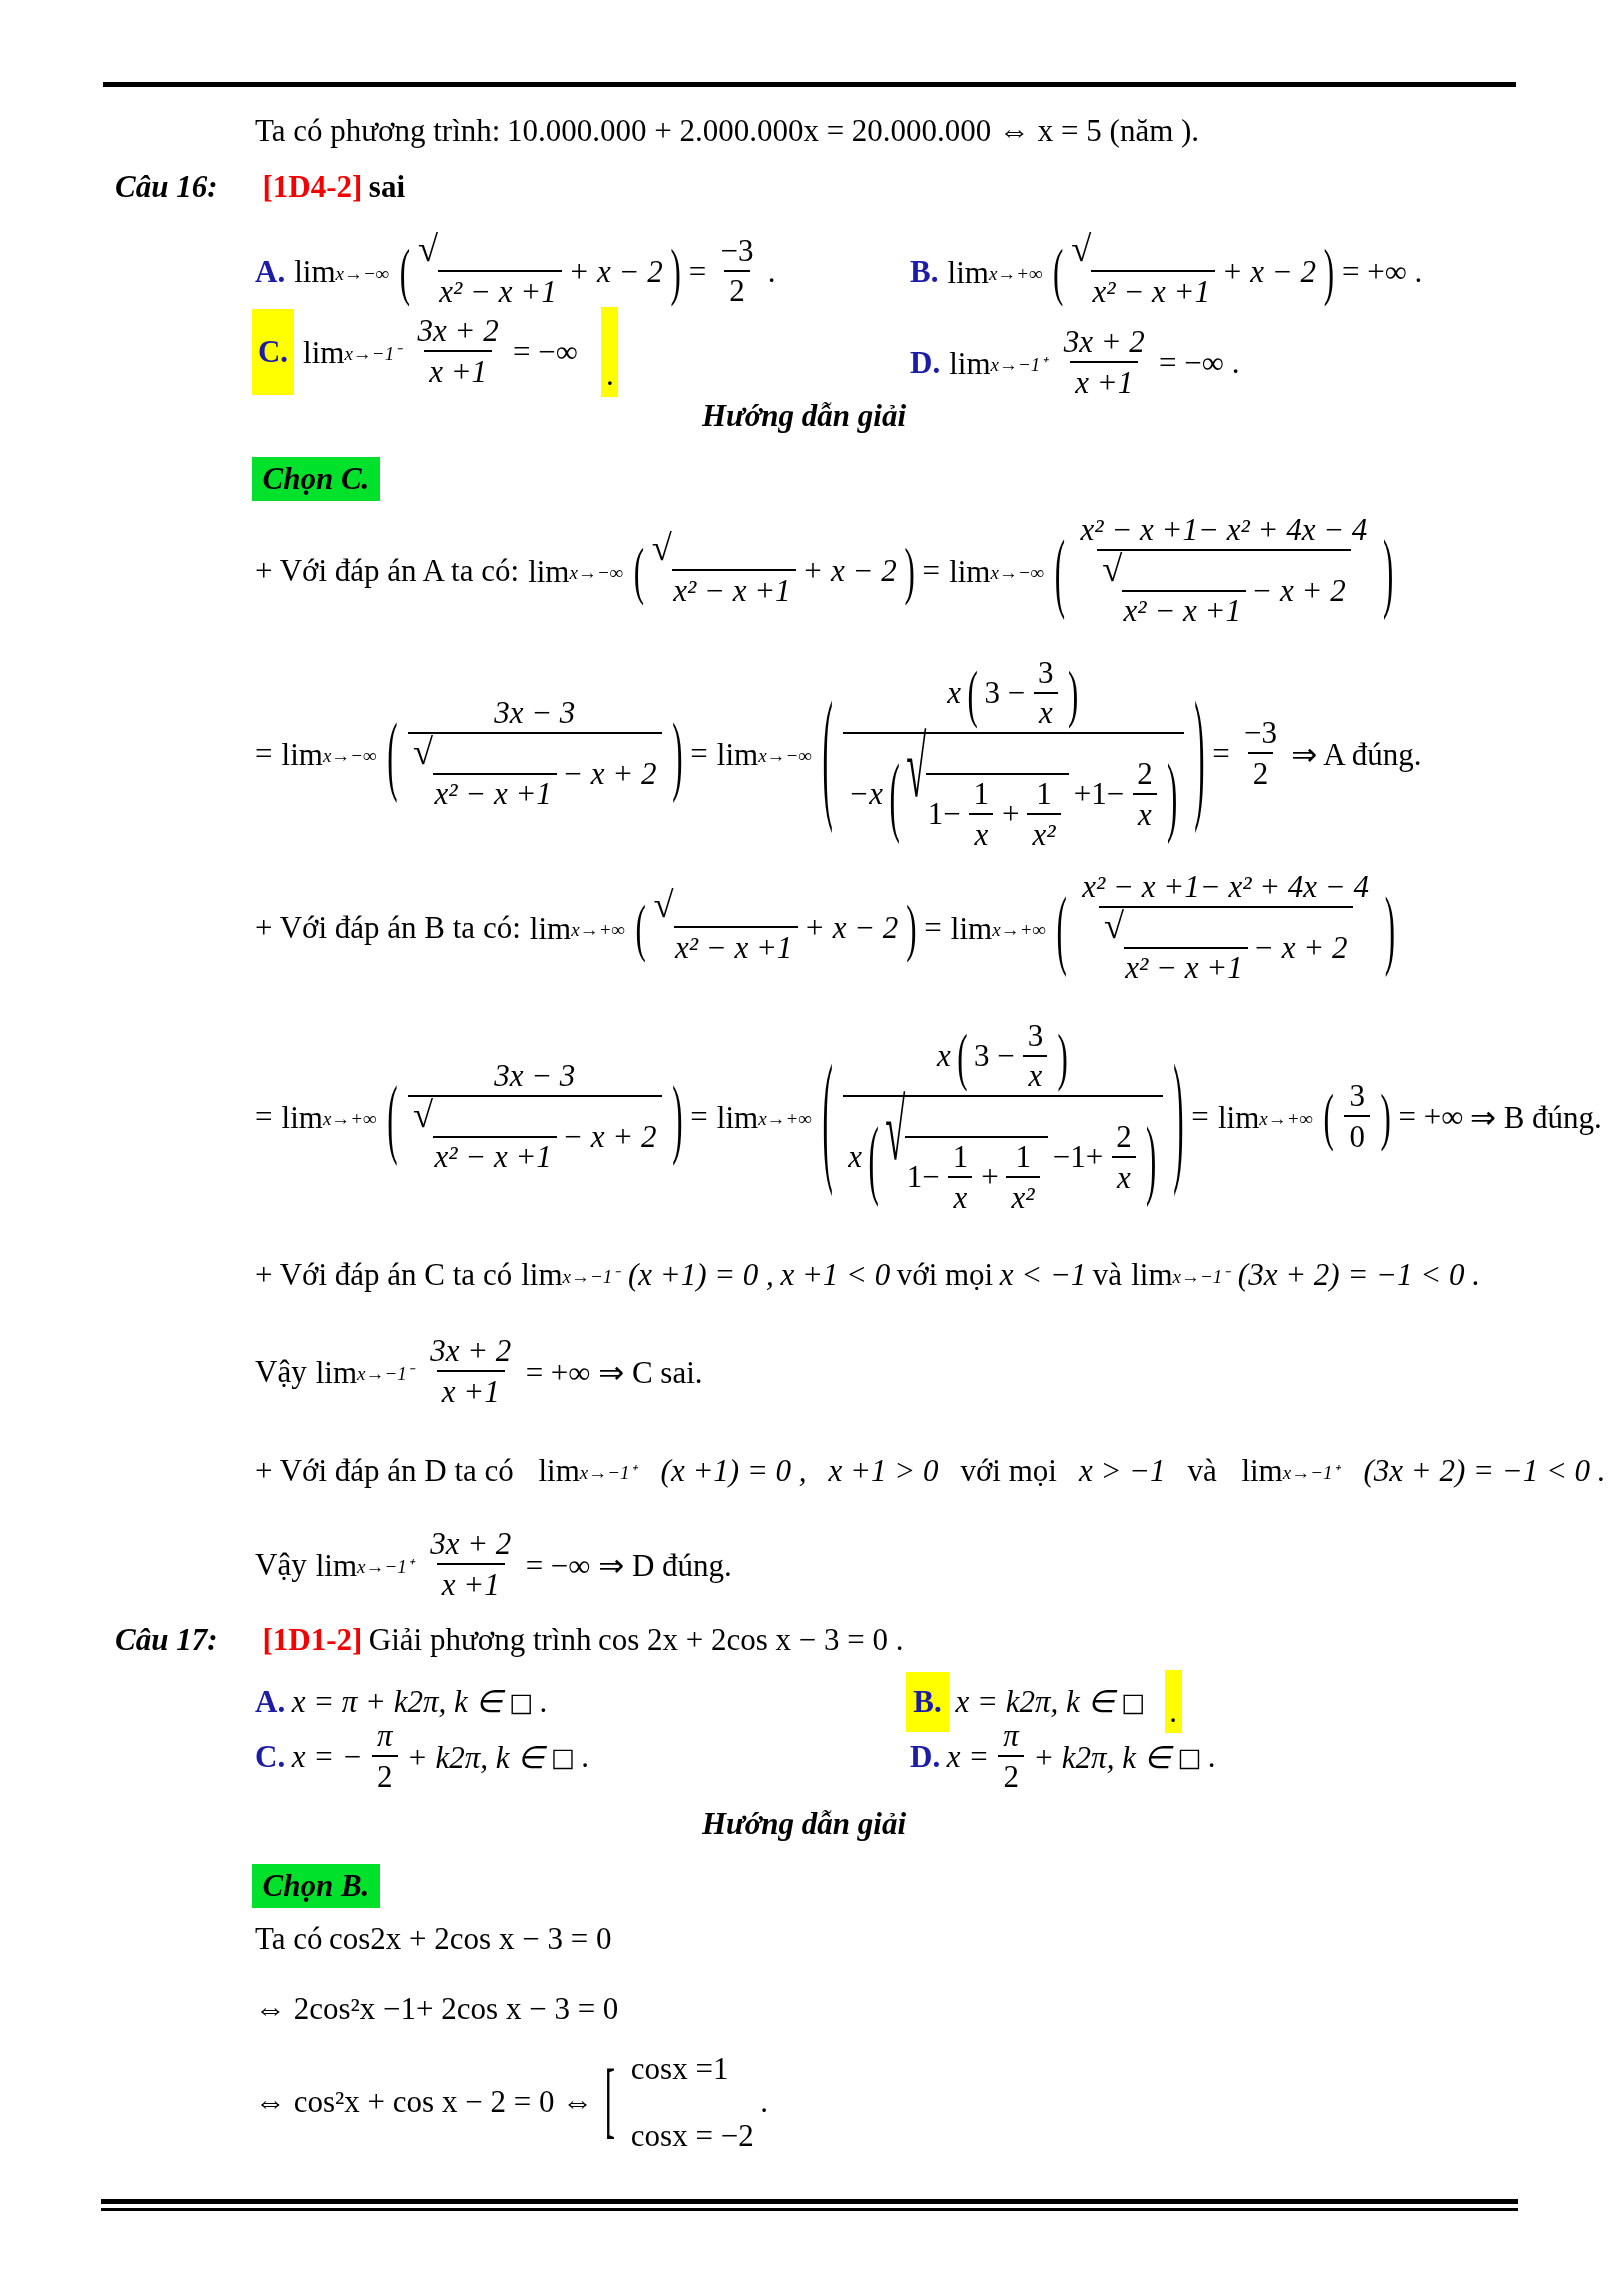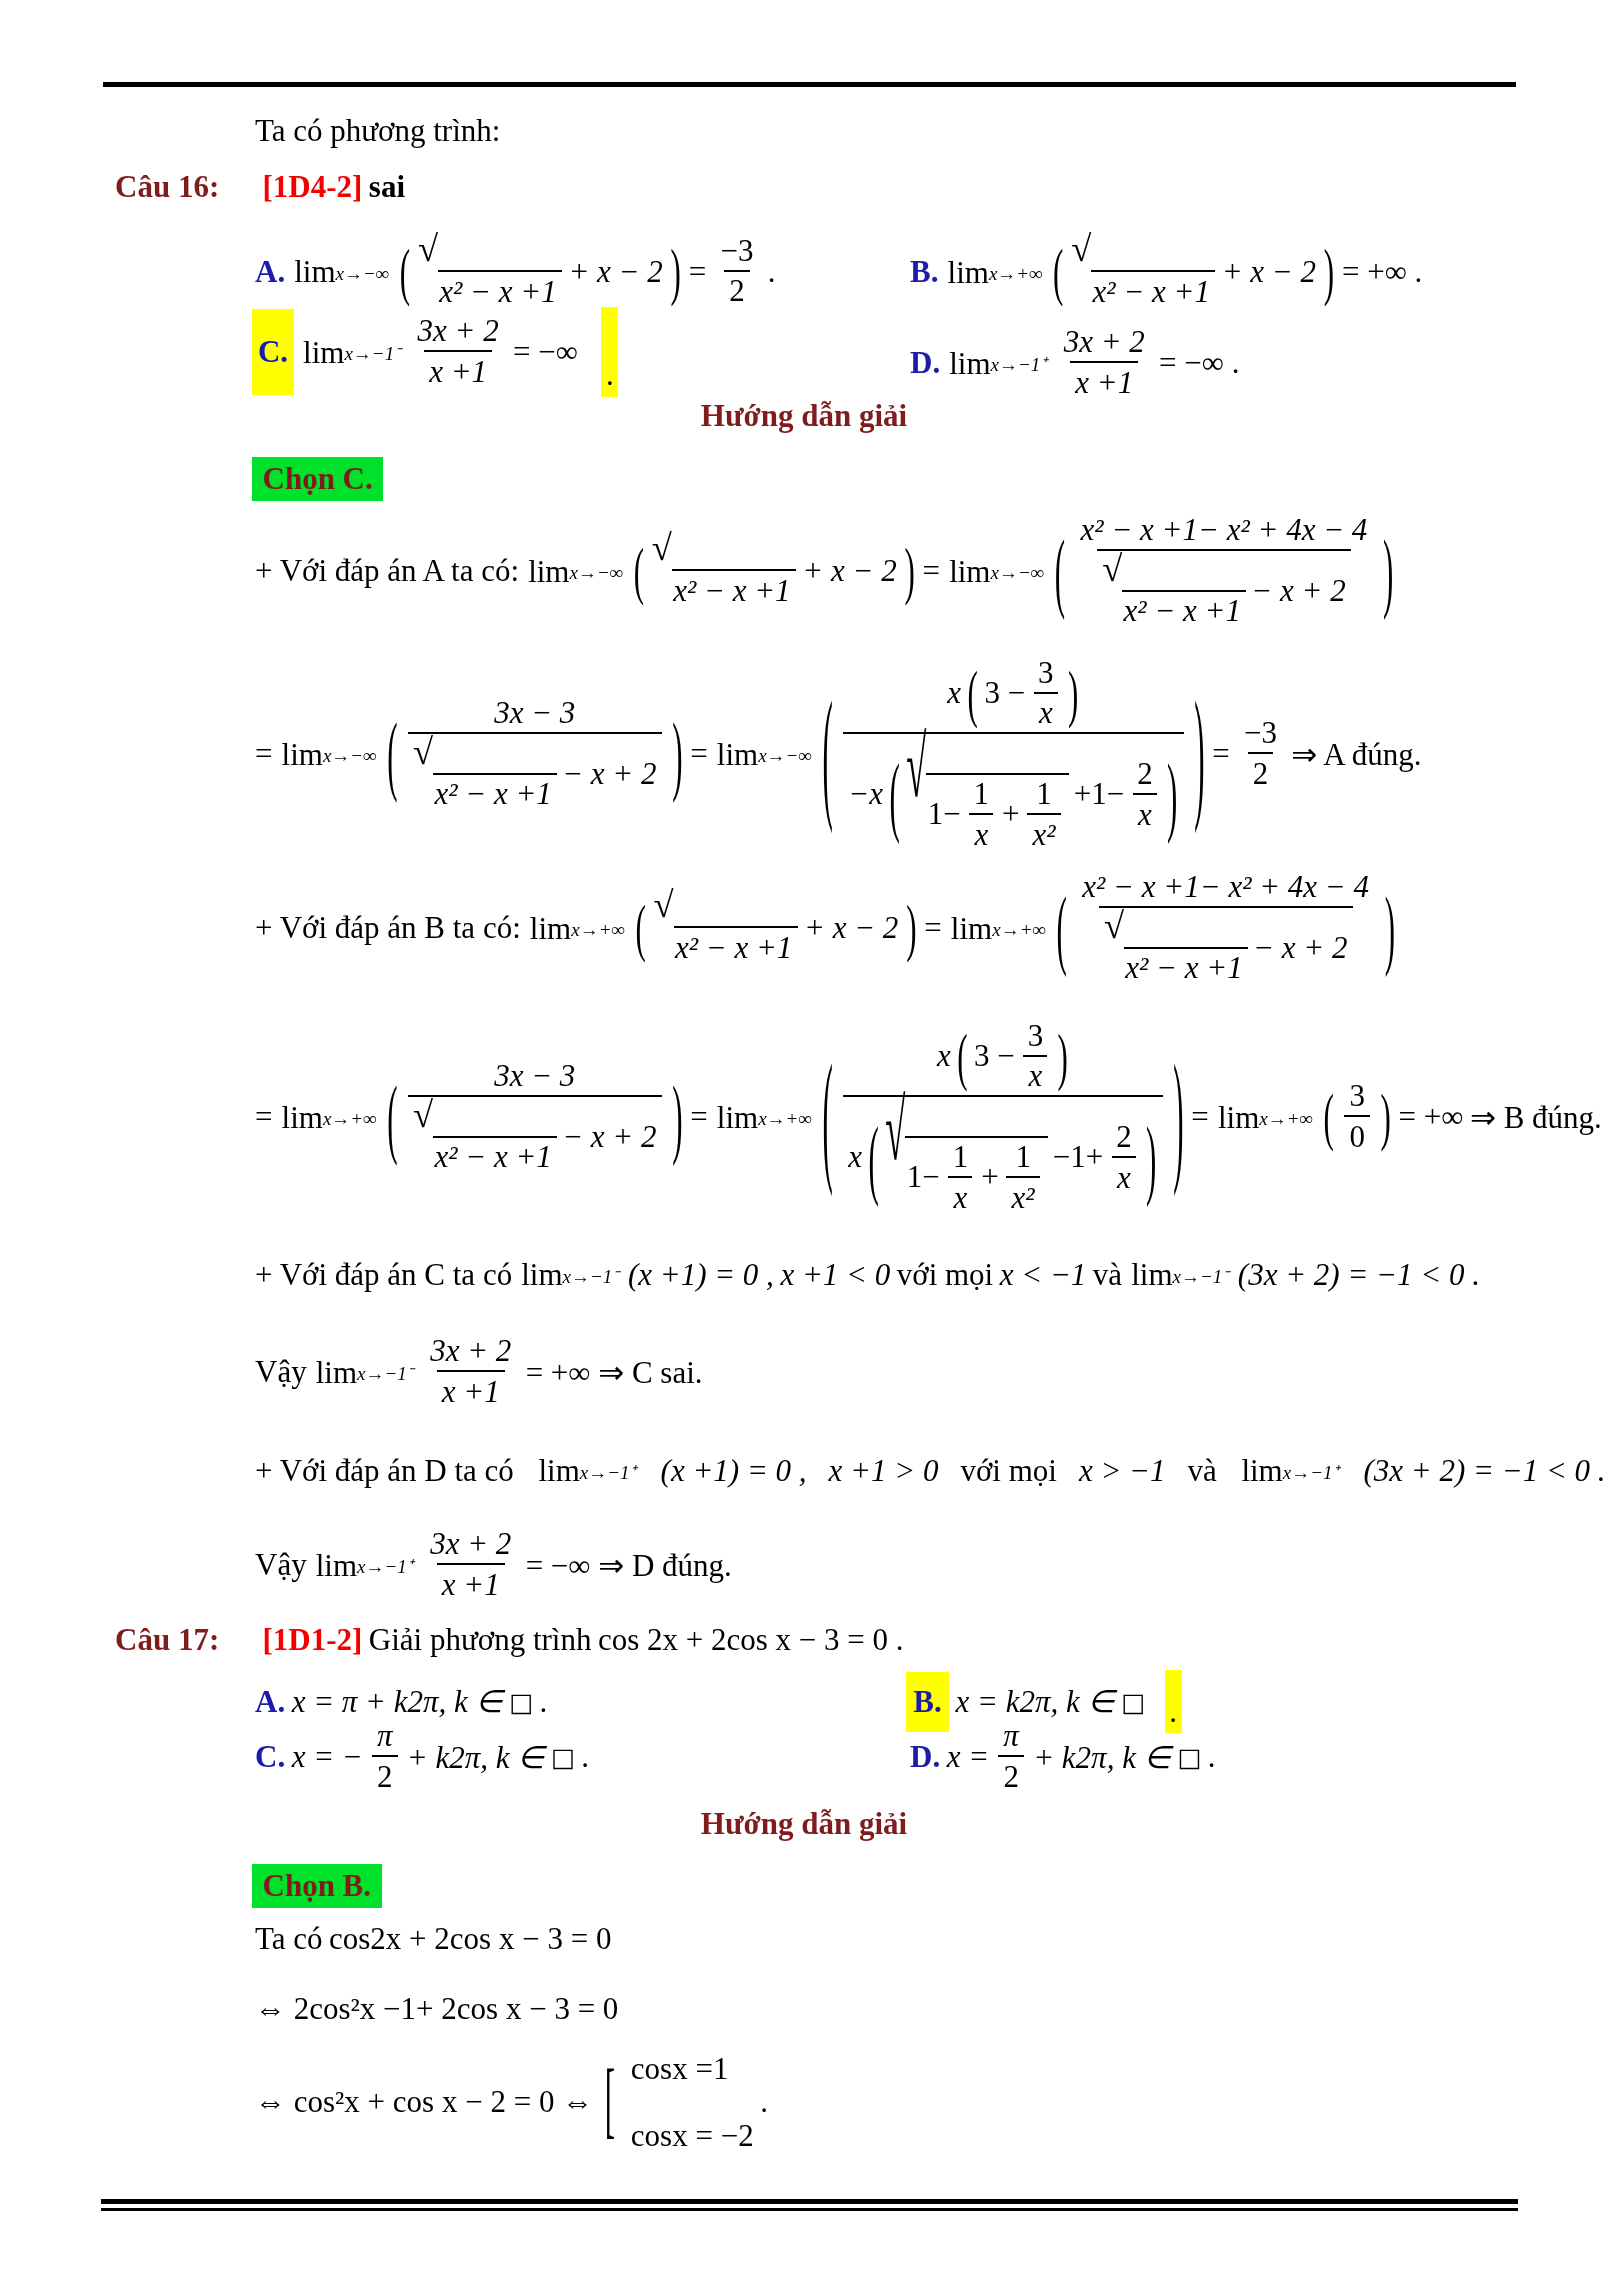--- a/index.html
+++ b/index.html
@@ -4,21 +4,21 @@
 <style>
   html,body{margin:0;padding:0;}
   body{
     width:1623px;height:2295px;position:relative;background:#ffffff;color:#000;
     font-family:"Liberation Serif",serif;font-size:31px;overflow:hidden;
   }
   .row{position:absolute;display:flex;align-items:center;white-space:nowrap;gap:6.5px;}
   .center-row{position:absolute;left:0;width:1608px;display:flex;justify-content:center;}
   .it{font-style:italic;}
   .bold{font-weight:700;}
-  .blue{color:#7f1d1d;}
+  .blue{color:#000000;font-style:italic;}
   .red{color:#f40000;}
   .rule-top{position:absolute;left:103px;top:82px;width:1413px;border-top:5.2px solid #000;}
   .rule-bottom{position:absolute;left:101px;top:2199px;width:1417px;height:3.9px;border-top:5.9px solid #000;border-bottom:3.9px solid #000;}
   .qlabel{width:141px;flex:none;}
   .optletter{font-weight:700;color:#1c1ca9;}
   .limS{display:inline-flex;flex-direction:row;align-items:center;line-height:1;margin:0 2.6px;}
   .limS .s{font-size:19px;font-style:italic;margin-top:3.9px;}
   .fr{display:inline-flex;flex-direction:column;align-items:center;line-height:1.12;margin:0 2.6px;text-align:center;}
   .fr>.n{padding:0 5.2px 1.3px;display:inline-flex;align-items:center;justify-content:center;gap:5.2px;}
   .fr>.d{border-top:2.6px solid #000;padding:2.6px 5.2px 0;display:inline-flex;align-items:center;justify-content:center;gap:5.2px;}
@@ -38,20 +38,21 @@
   .ydot.b17{width:17px;height:60px;margin-left:13px;}
   .box{font-family:"DejaVu Sans",sans-serif;font-size:.82em;}
 </style>
 </head>
 <body>
 
 <div class="rule-top"></div>
 
 <div class="row" style="left:255px;top:113px;">
   <span>Ta có phương trình:</span>
+  <span>10.000.000 + 2.000.000x = 20.000.000 ⇔ x = 5 (năm ).</span>
 </div>
 
 <div class="row" style="left:115px;top:169px;">
   <span class="qlabel bold blue">Câu 16:</span>
   <span class="bold red">[1D4-2]</span>
   <span class="bold">sai</span>
 </div>
 
 <div class="row" style="left:255px;top:219px;height:105px;">
   <span class="optletter">A.</span>

